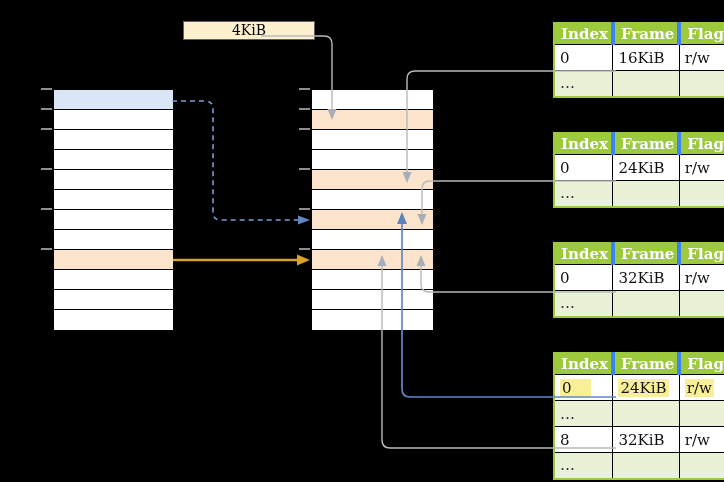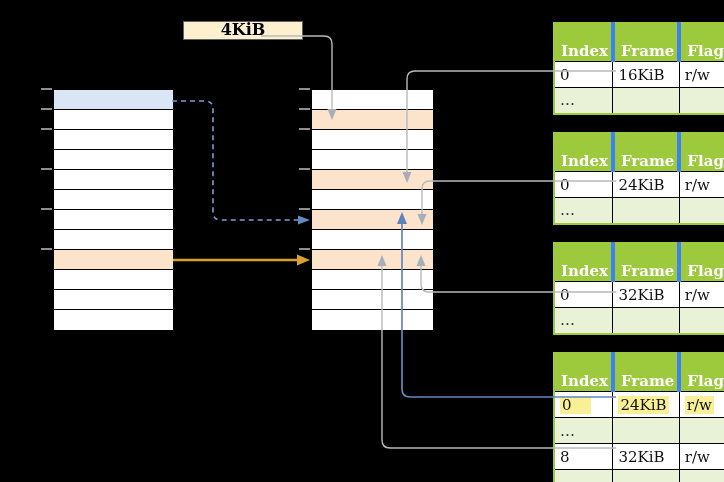--- a/index.html
+++ b/index.html
@@ -11,29 +11,29 @@
   .mem-table{position:absolute;border:1.5px solid #000;}
   .left-mem{left:53px;top:89px;width:119px;height:240px;}
   .mid-mem{left:311px;top:89px;width:121px;height:240px;}
   .mem-row{height:20px;box-sizing:border-box;border-bottom:1.3px solid #000;background:#ffffff;}
   .mem-row:last-child{border-bottom:none;}
   .row-blue{background:#dae6f5;}
   .row-orange{background:#fce3cb;}
   .tick{position:absolute;width:11px;height:2px;background:#8f8f8f;}
   
   .label-box{
-    position:absolute;left:183px;top:21px;width:120px;height:19px;box-sizing:border-box;
+    position:absolute;left:183px;top:21px;width:132px;height:19px;box-sizing:border-box;
     background:#fdf0cf;border:1px solid #5f5f5f;text-align:center;
-    font-size:16px;line-height:16px;color:#000;font-weight:bold;
+    font-size:14px;line-height:16px;color:#000;
   }
   
   .pt{position:absolute;left:553px;border-collapse:collapse;border:2px solid #9dc93c;background:#9dc93c;}
   .pt th{
     background:#9dc93c;color:#ffffff;font-size:15px;font-weight:bold;text-align:left;
-    padding:18px 3px 1px 6px;height:21px;box-sizing:border-box;
+    padding:1px 3px 1px 6px;height:21px;box-sizing:border-box;
   }
   .pt th + th{border-left:4px solid #3b82f6;}
   .pt td{
     background:#ffffff;color:#111111;font-size:15px;border:1.3px solid #000;
     padding:0 0 0 5px;height:26px;box-sizing:border-box;vertical-align:middle;
   }
   .pt tr.alt td{background:#e9f1d6;color:#2f2f2f;}
   .hl{background:#f9ef97;padding:0 2px;}
   .hl-wide{display:inline-block;min-width:27px;}
   

